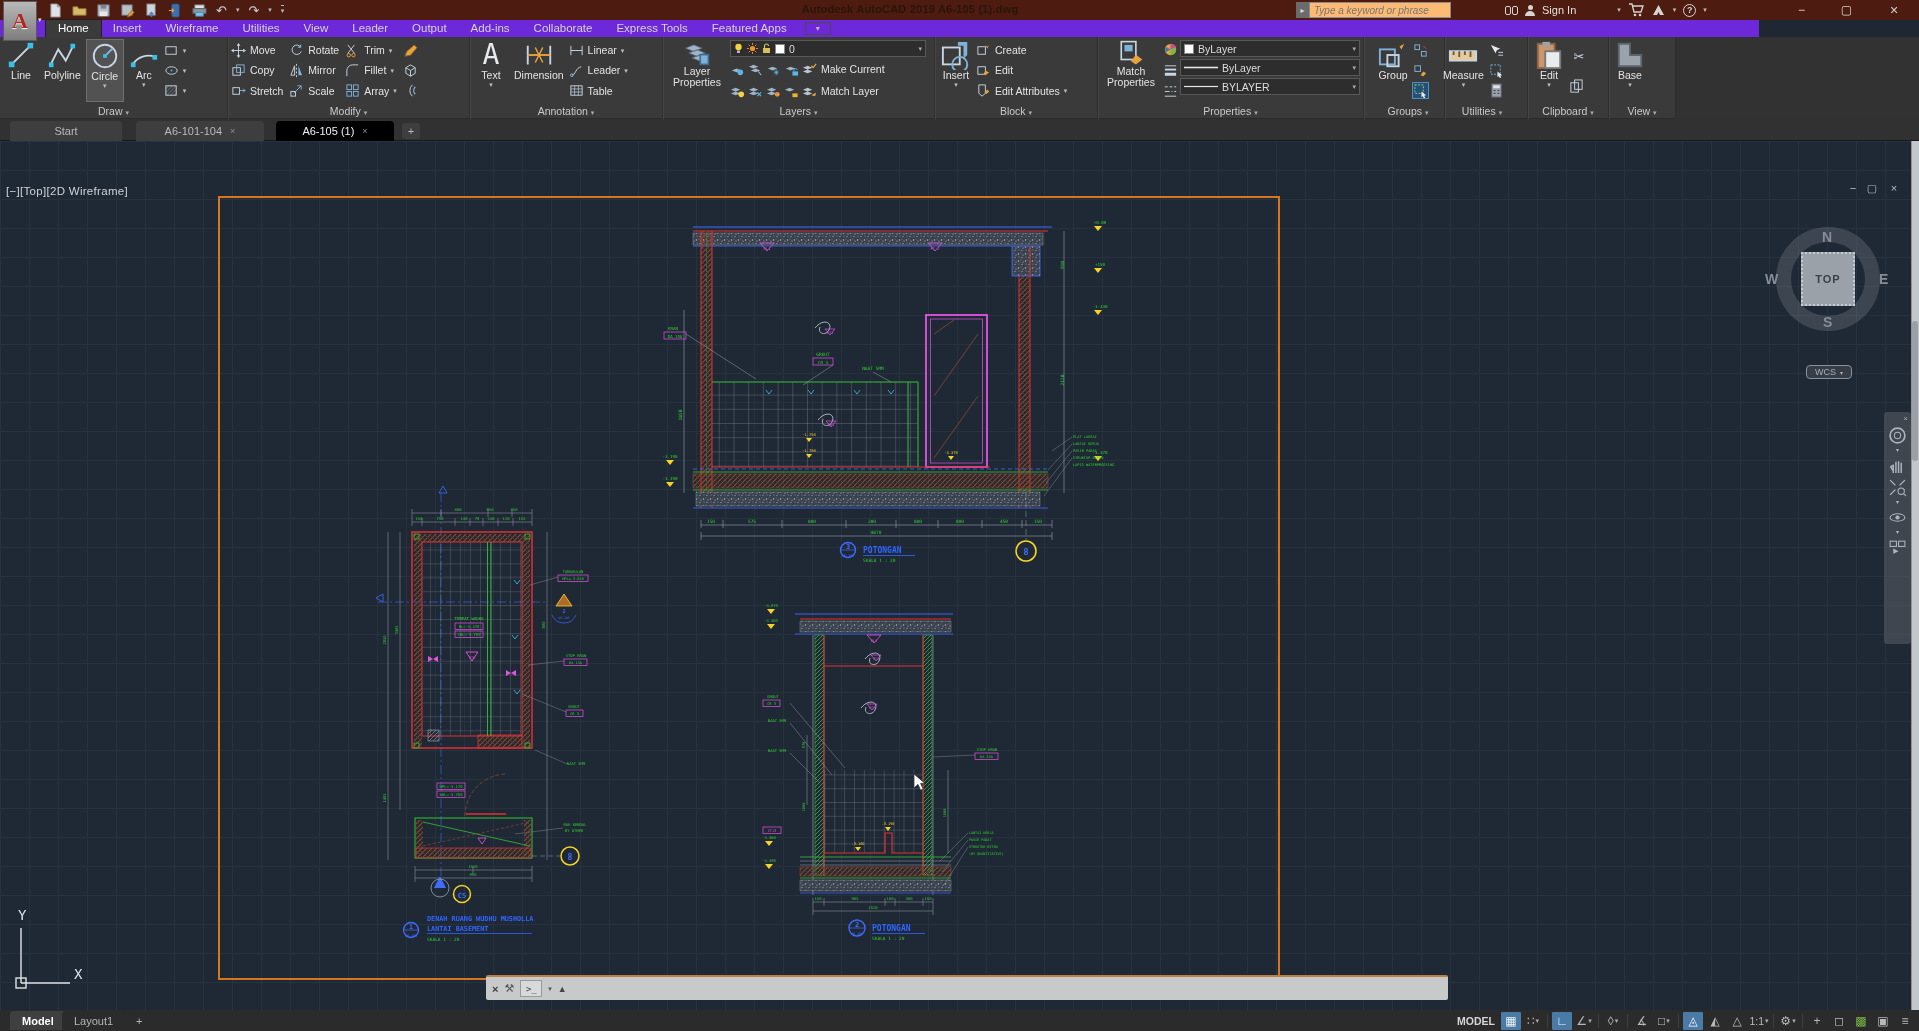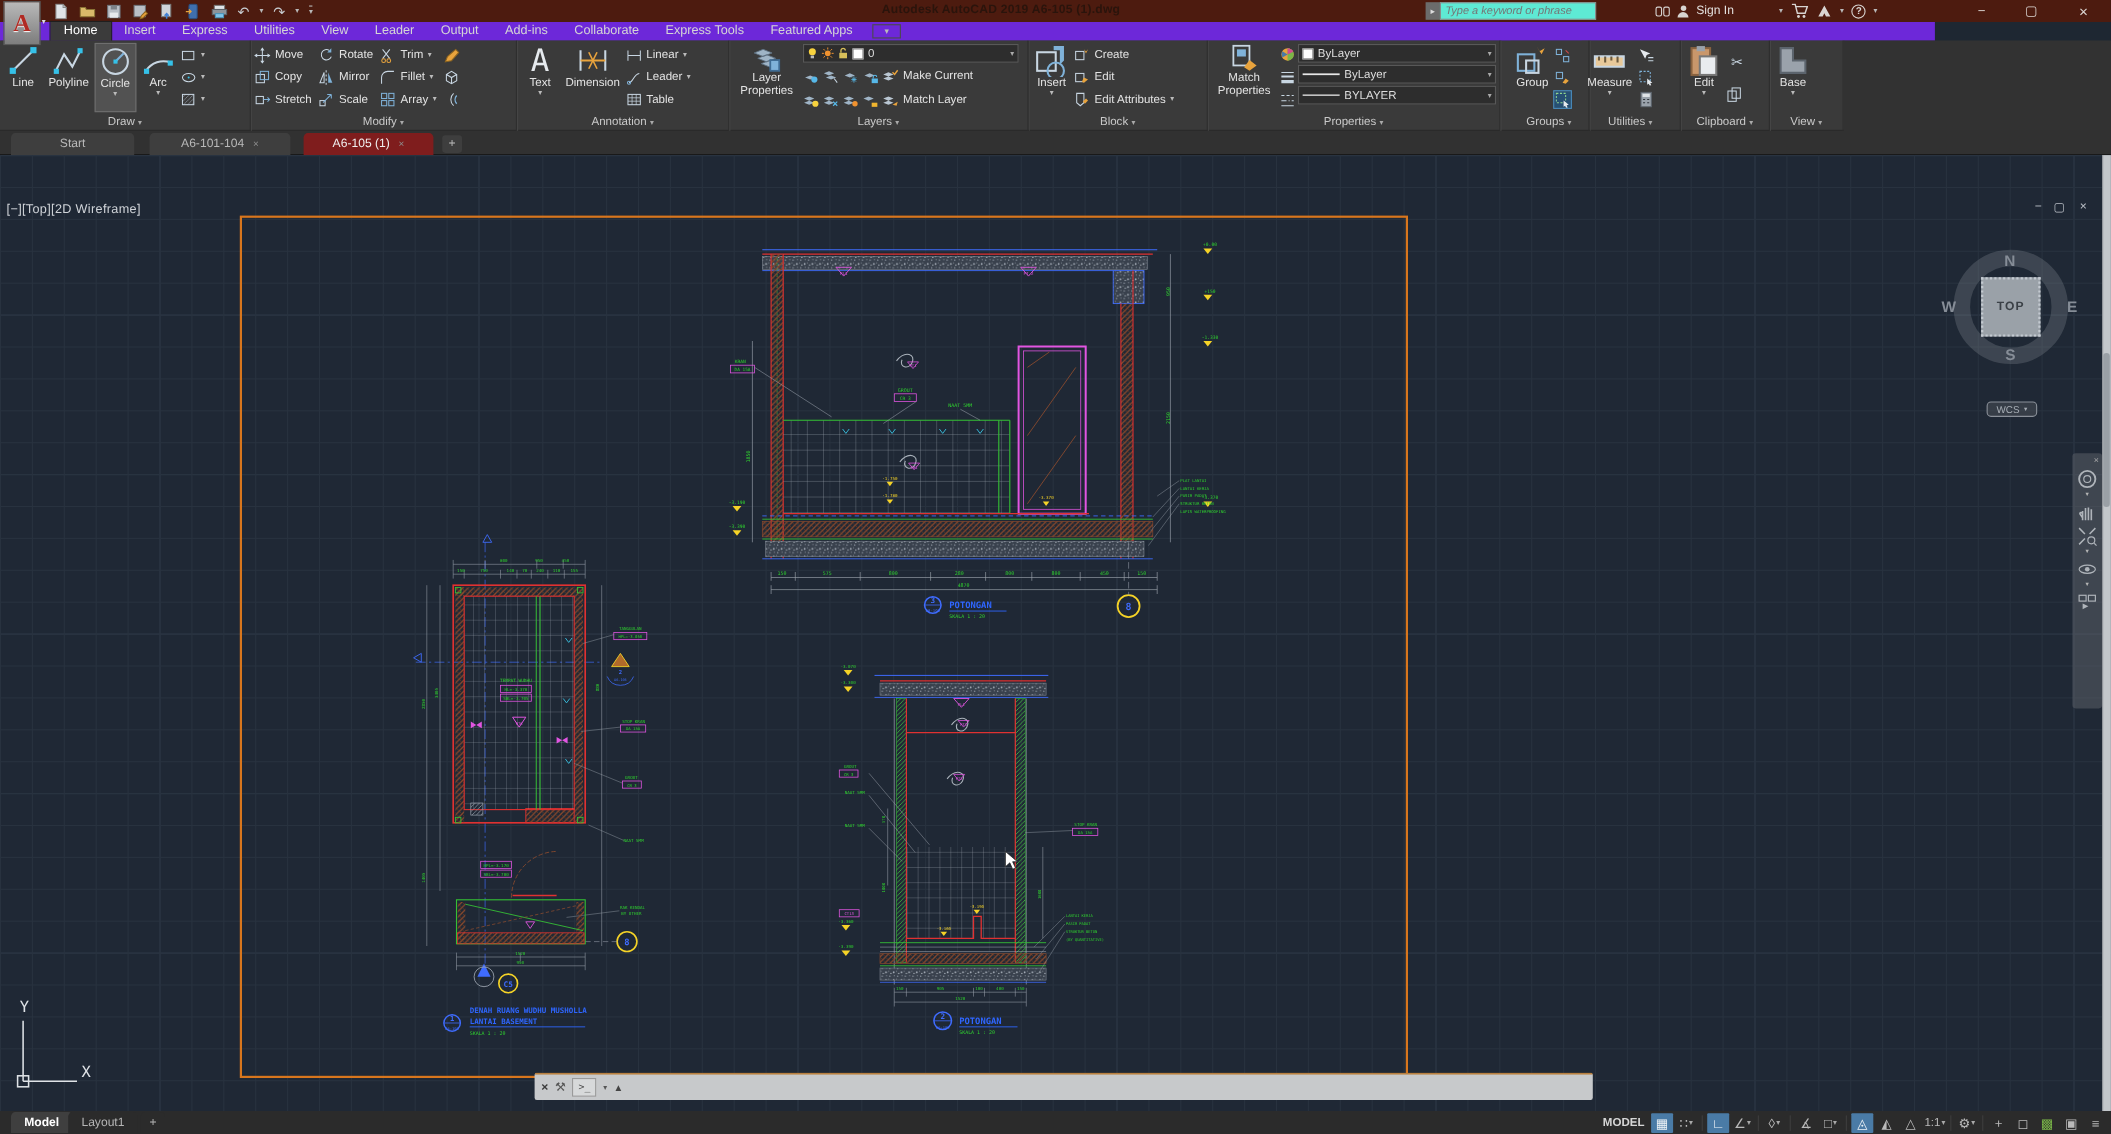--- a/index.html
+++ b/index.html
@@ -8,21 +8,21 @@
 
 .titlebar{left:0;top:0;width:1919px;height:20px;background:#4d1b0f}
 .applogo{left:3px;top:1px;width:34px;height:40px;background:linear-gradient(#b9b9b9,#7d7d7d);border:1px solid #5a5a5a;z-index:60;display:flex;align-items:center;justify-content:center;font-weight:bold;font-size:22px;color:#b02a23;font-family:"Liberation Serif",serif;text-shadow:0 1px 1px #fff}
 .logodd{left:38px;top:16px;font-size:7px;color:#ddd;z-index:60}
 .qat{left:48px;top:0;height:20px;display:flex;align-items:center;gap:9px;color:#c9ced3}
 .qic{width:15px;height:15px}
 .qtxt{font-size:13px;line-height:15px;color:#c9ced3}
 .qdd{font-size:7px;color:#b9b9b9}
 .tbtitle{left:560px;top:3px;width:700px;text-align:center;font-size:11px;color:#2a140c;font-weight:bold;letter-spacing:.2px}
 .sgo{left:1296px;top:2px;width:13px;height:16px;background:#6b6b6b;color:#ddd;font-size:8px;display:flex;align-items:center;justify-content:center}
-.sinput{left:1309px;top:2px;width:142px;height:16px;background:#5eead4;border:1px solid #8a8a8a;font-size:10px;font-style:italic;color:#555;padding:0 4px;font-family:"Liberation Sans",sans-serif}
+.sinput{left:1309px;top:2px;width:142px;height:16px;background:#fdba74;border:1px solid #8a8a8a;font-size:10px;font-style:italic;color:#555;padding:0 4px;font-family:"Liberation Sans",sans-serif}
 .tbr{top:0;height:20px;display:flex;align-items:center;gap:7px;color:#e3e0de;font-size:11px}
 .binoc{display:flex;gap:1px}
 .binoc i{width:6px;height:9px;border:1.5px solid #d8d4d1;border-radius:2px;display:block}
 .person{width:10px;height:10px;position:relative}
 .person:before{content:"";position:absolute;left:2.5px;top:0;width:5px;height:5px;border-radius:50%;background:#d8d4d1}
 .person:after{content:"";position:absolute;left:0;top:5.5px;width:10px;height:5px;border-radius:5px 5px 0 0;background:#d8d4d1}
 .helpc{width:13px;height:13px;border-radius:50%;border:1.5px solid #d8d4d1;display:flex;align-items:center;justify-content:center;font-size:9px;font-weight:bold;color:#d8d4d1}
 .winbtn{top:0;height:20px;width:45px;display:flex;align-items:center;justify-content:center;color:#d8d2cf;font-size:12px}
 
 .rtabs{left:0;top:20px;width:1759px;height:17px;background:#6d28d9;display:flex;padding-left:46px;font-size:11.5px;color:#d5d5d5}
@@ -45,21 +45,21 @@
 .mi{width:15px;height:15px;flex:none}
 .combo{display:flex;align-items:center;background:#2d2d2d;border:1px solid #585858;height:17px;font-size:10.5px;color:#ddd;padding:0 3px;gap:4px}
 .combo .cv{flex:1}
 .combo .cdd{font-size:7px;color:#aaa}
 .sw{width:10px;height:10px;background:#fff;border:1px solid #888}
 .lrow{display:flex;gap:3px;align-items:center}
 .ribrest{left:1676px;top:37px;width:243px;height:82px;background:#323232}
 
 .ftabs{left:0;top:119px;width:1919px;height:22px;background:#313131;border-bottom:1px solid #191919}
 .ftab{position:absolute;top:2px;height:20px;background:#3e3e3e;color:#b9b9b9;font-size:11px;display:flex;align-items:center;justify-content:center;gap:8px;border-radius:4px 4px 0 0;padding:0 10px}
-.ftab.on{background:#7f1d1d;color:#f0f0f0}
+.ftab.on{background:#000000;color:#f0f0f0}
 .fx{font-size:9px;color:#8f8f8f}
 .fplus{position:absolute;top:4px;width:18px;height:16px;background:#3e3e3e;color:#bbb;border-radius:3px;text-align:center;line-height:16px;font-size:11px}
 
 .canvas{left:0;top:141px;width:1919px;height:869px;background:#1f2835;background-image:linear-gradient(#28323f 1px,transparent 1px),linear-gradient(90deg,#28323f 1px,transparent 1px),linear-gradient(#2e3a49 1px,transparent 1px),linear-gradient(90deg,#2e3a49 1px,transparent 1px);background-size:29px 29px,29px 29px,145px 145px,145px 145px;overflow:hidden}
 .vplabel{left:6px;top:44px;font-size:11.5px;color:#cfd3d8;letter-spacing:.3px}
 .vwc{top:41px;color:#b9bec5;font-size:11px;width:16px;text-align:center}
 .layoutrect{left:218px;top:55px;width:1062px;height:784px;border:2px solid #d8761d}
 .vring{left:1776px;top:86px;width:104px;height:104px;border-radius:50%;border:15px solid rgba(140,146,154,.28)}
 .vlet{color:#868d97;font-weight:bold;font-size:14px}
 .vtop{left:1801px;top:111px;width:54px;height:54px;background:#9aa1a8;border:2px dotted #c4cad1;display:flex;align-items:center;justify-content:center;font-size:11px;font-weight:bold;color:#3b4147;letter-spacing:1px}
@@ -192,21 +192,21 @@
   <span class="helpc">?</span>
   <span class="qdd">▾</span>
 </div>
 <div class="a winbtn" style="left:1779px">−</div>
 <div class="a winbtn" style="left:1824px">▢</div>
 <div class="a winbtn" style="left:1869px;width:50px;font-size:14px">×</div>
 
 <div class="a rtabs">
   <div class="rtab on">Home</div>
   <div class="rtab">Insert</div>
-  <div class="rtab">Express</div>
+  <div class="rtab">Wireframe</div>
   <div class="rtab">Utilities</div>
   <div class="rtab">View</div>
   <div class="rtab">Leader</div>
   <div class="rtab">Output</div>
   <div class="rtab">Add-ins</div>
   <div class="rtab">Collaborate</div>
   <div class="rtab">Express Tools</div>
   <div class="rtab">Featured Apps</div>
   <div class="rtabdd">▾</div>
 </div>

